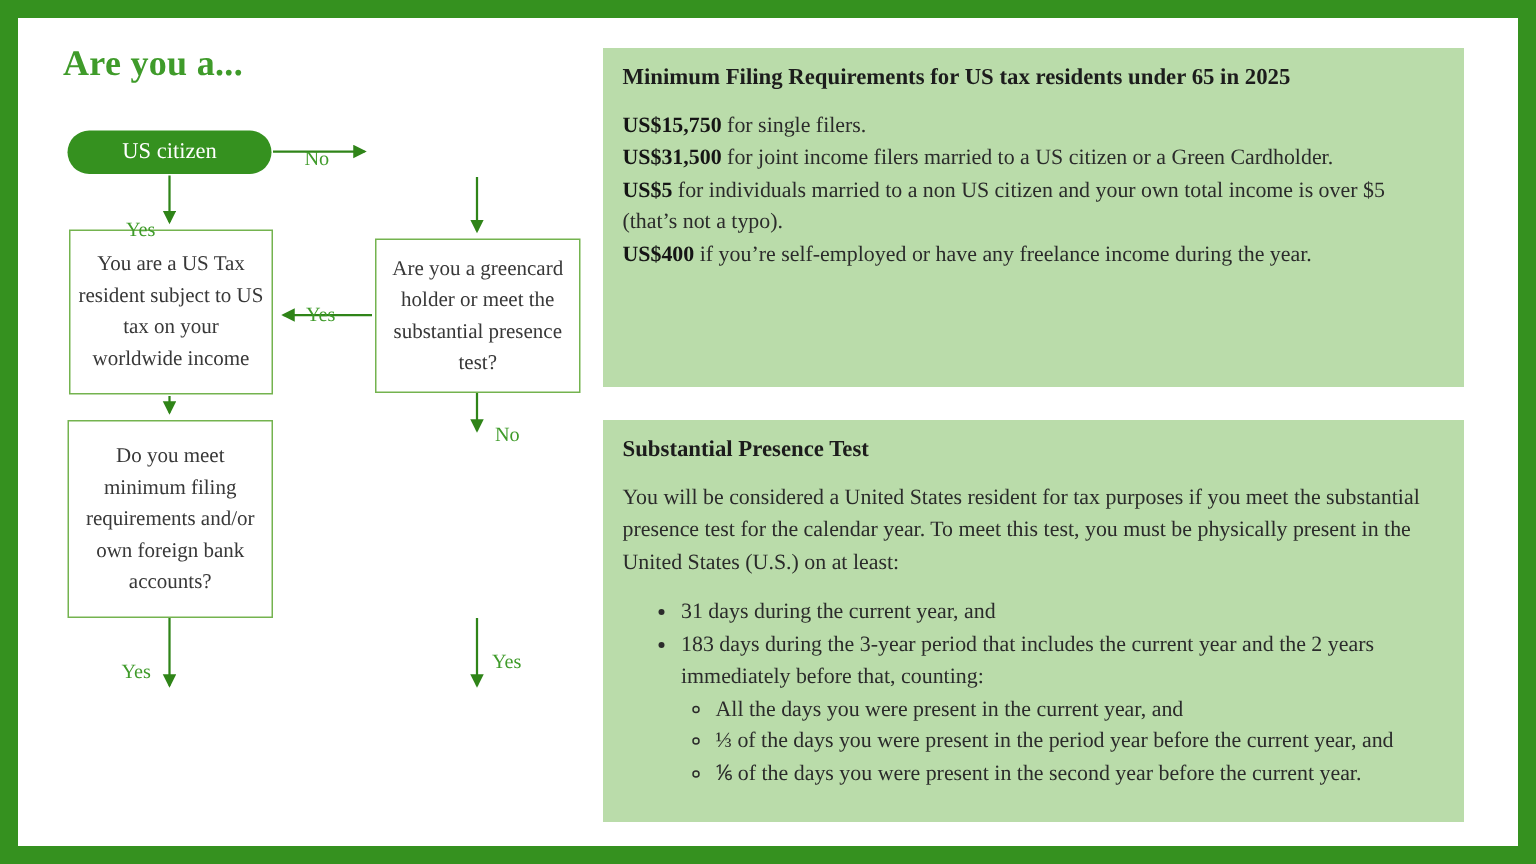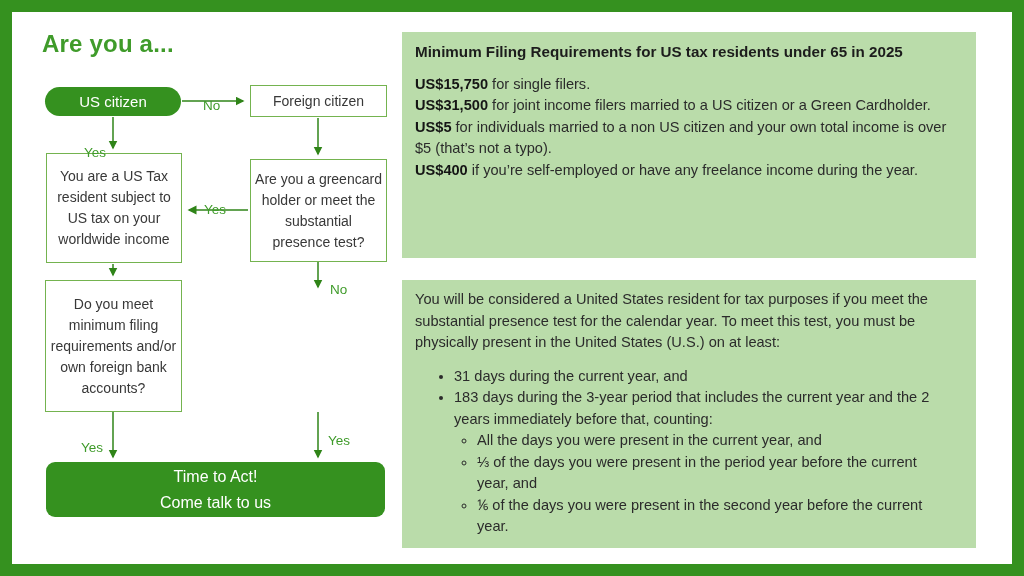--- a/index.html
+++ b/index.html
@@ -1,18 +1,18 @@
 <!DOCTYPE html>
 <html><head>
 <meta charset="utf-8">
 <style>
   html,body{margin:0;padding:0;background:#ffffff;}
   .canvas{
     position:relative;width:1024px;height:576px;overflow:hidden;background:#ffffff;
-    font-family:Liberation Sans, sans-serif;
+    font-family:Liberation Serif, serif;
   }
   .frame{position:absolute;inset:0;border:12px solid #35911f;pointer-events:none;z-index:5;}
 
   
   .page-title{
     position:absolute;left:42px;top:30px;margin:0;
     font-size:24px;font-weight:700;color:#3f9b2a;letter-spacing:.2px;
   }
   .flow-node{
     position:absolute;display:flex;align-items:center;justify-content:center;
@@ -71,50 +71,46 @@
       <path d="M248,210 H189" marker-end="url(#arrow)"></path>
       <path d="M318,262 V287" marker-end="url(#arrow)"></path>
       <path d="M113,264 V275" marker-end="url(#arrow)"></path>
       <path d="M113,412 V457" marker-end="url(#arrow)"></path>
       <path d="M318,412 V457" marker-end="url(#arrow)"></path>
     </g>
   </svg>
 
   <div class="flow-node node-pill" style="left:45px;top:87px;width:136px;height:29px;">US citizen</div>
 
-  <div class="flow-node node-box" style="left:250px;top:85px;width:137px;height:32px;">Foreign citizen</div>
 
   <div class="flow-node node-box" style="left:46px;top:153px;width:136px;height:110px;">You are a US Tax resident subject to US tax on your worldwide income</div>
 
   <div class="flow-node node-box" style="left:250px;top:159px;width:137px;height:103px;">Are you a greencard holder or meet the substantial presence test?</div>
 
   <div class="flow-node node-box" style="left:45px;top:280px;width:137px;height:132px;">Do you meet minimum filing requirements and/or own foreign bank accounts?</div>
 
 
-  <div class="flow-node node-cta" style="left:46px;top:462px;width:339px;height:55px;">
-    <span>Time to Act!</span>
-    <span>Come talk to us</span>
-  </div>
 
   <span class="edge-label" style="left:203px;top:82px;">No</span>
   <span class="edge-label" style="left:84px;top:129px;">Yes</span>
   <span class="edge-label" style="left:204px;top:186px;">Yes</span>
   <span class="edge-label" style="left:330px;top:266px;">No</span>
   <span class="edge-label" style="left:81px;top:424px;">Yes</span>
   <span class="edge-label" style="left:328px;top:417px;">Yes</span>
 
   <section class="panel panel-filing">
     <h2 class="panel-title">Minimum Filing Requirements for US tax residents under 65 in 2025</h2>
     <p class="p-line"><strong>US$15,750</strong><span> for single filers.</span></p>
     <p class="p-line"><strong>US$31,500</strong><span> for joint income filers married to a US citizen or a Green Cardholder.</span></p>
     <p class="p-line"><strong>US$5</strong><span> for individuals married to a non US citizen and your own total income is over $5 (that’s not a typo).</span></p>
     <p class="p-line"><strong>US$400</strong><span> if you’re self-employed or have any freelance income during the year.</span></p>
   </section>
 
   <section class="panel panel-presence">
+    <h2 class="panel-title">Substantial Presence Test</h2>
     <p class="intro">You will be considered a United States resident for tax purposes if you meet the substantial presence test for the calendar year. To meet this test, you must be physically present in the United States (U.S.) on at least:</p>
     <ul class="bullets">
       <li><span>31 days during the current year, and</span></li>
       <li><span>183 days during the 3-year period that includes the current year and the 2 years immediately before that, counting:</span>
         <ul class="subbullets">
           <li><span>All the days you were present in the current year, and</span></li>
           <li><span>⅓ of the days you were present in the period year before the current year, and</span></li>
           <li><span>⅙ of the days you were present in the second year before the current year.</span></li>
         </ul>
       </li>

